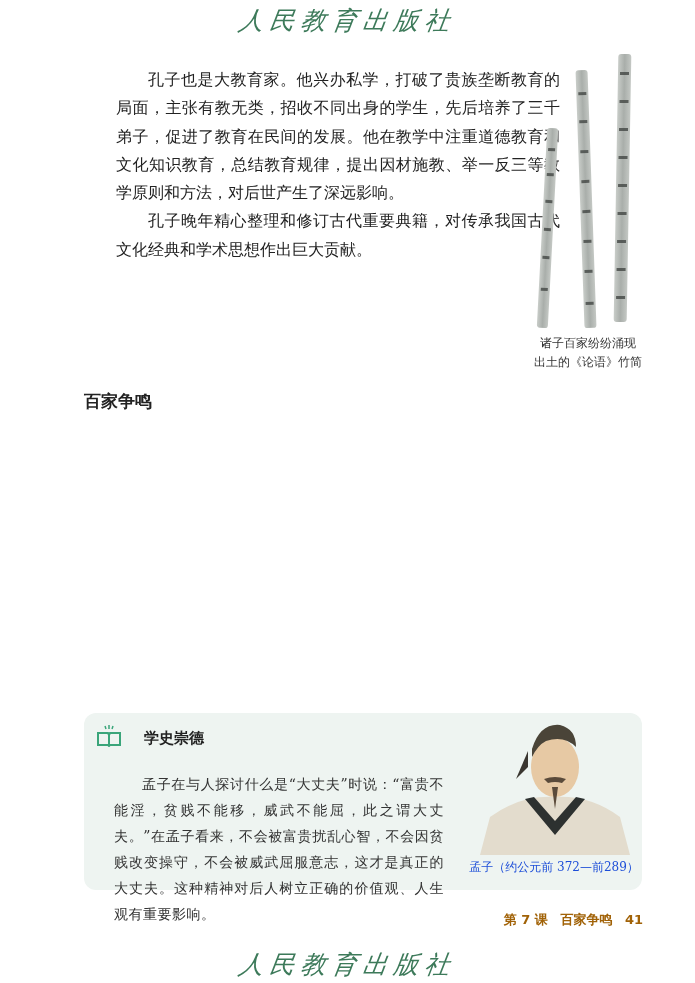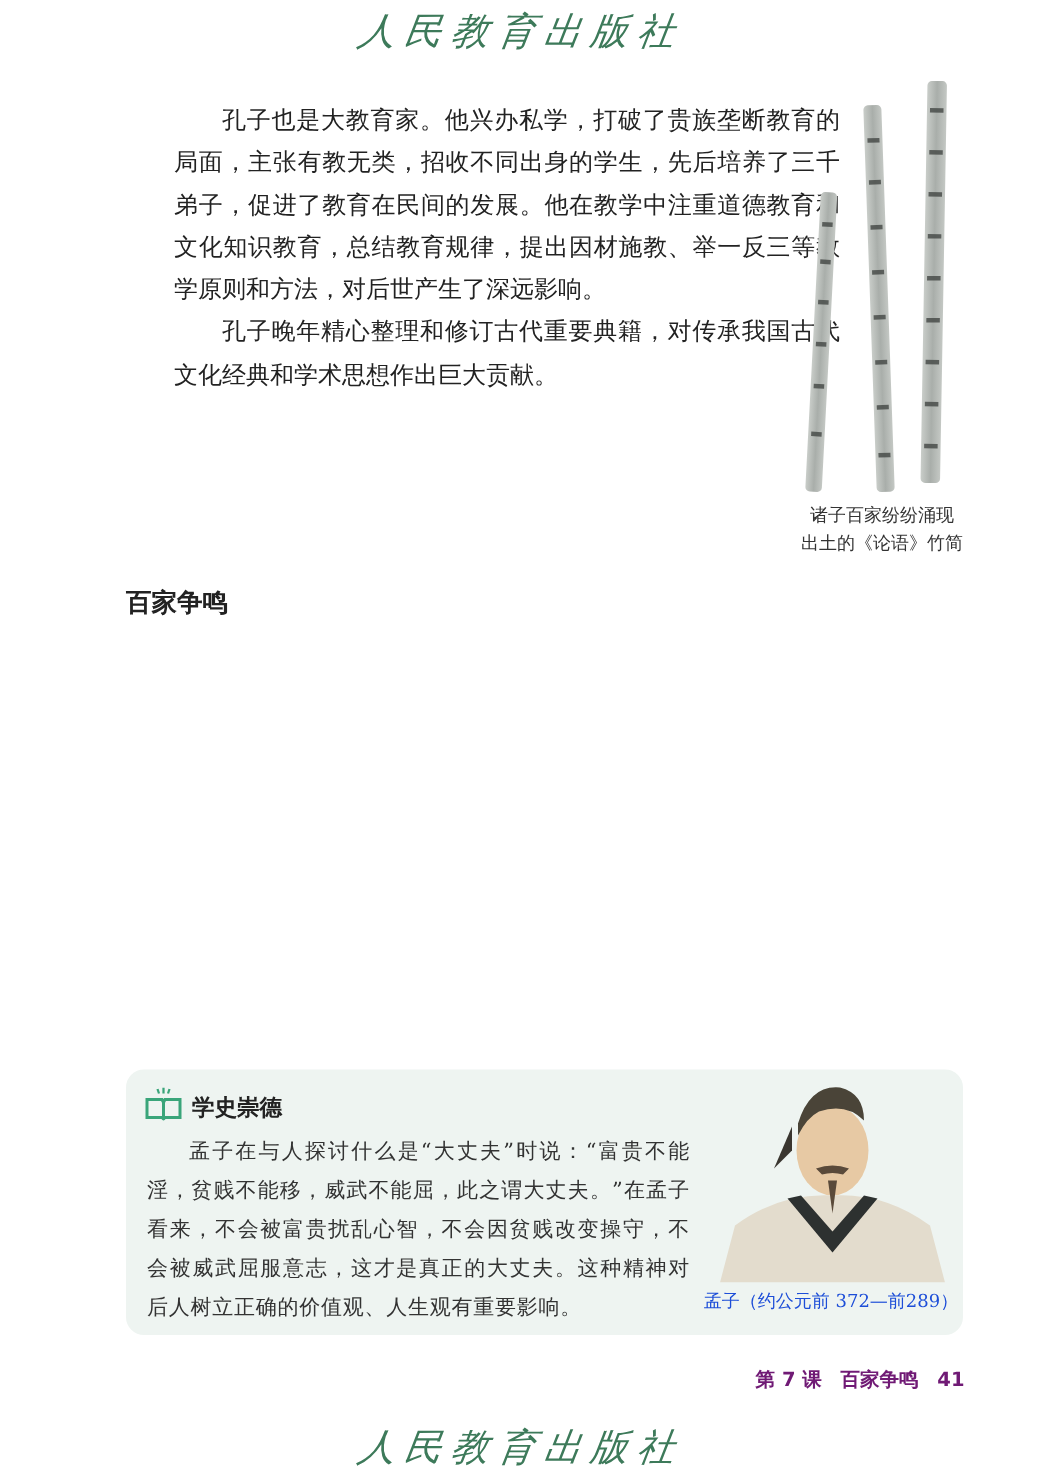--- a/index.html
+++ b/index.html
@@ -16,27 +16,27 @@
                      font-family:"DejaVu Sans","Liberation Sans",sans-serif; color:#222; }
   .section-text { position:absolute; left:84px; width:444px; top:428px; }
   .figure { position:absolute; left:528px; top:46px; width:120px; }
   .slips { position:relative; height:280px; }
   .slip { position:absolute; background:linear-gradient(90deg,#c9cdc9,#a9aeaa,#c4c8c4);
           border-radius:3px; }
   .slip .mark { position:absolute; left:2px; right:2px; height:3px; background:#3b3f3c; opacity:.75; }
   .caption { font-size:12px; line-height:19px; text-align:center; color:#333; margin-top:8px; }
   .sidebar-box { position:absolute; left:84px; top:713px; width:558px; height:177px;
                  background:#eef4f1; border-radius:12px; }
-  .box-head { position:absolute; left:12px; top:12px; display:flex; align-items:center; gap:6px; }
+  .box-head { position:absolute; left:12px; top:12px; display:flex; align-items:center; gap:22px; }
   .box-title { font-family:"DejaVu Sans","Liberation Sans",sans-serif; font-size:15px; font-weight:bold; color:#222; }
   .box-text { position:absolute; left:14px; top:42px; width:362px; }
-  .box-para { margin:0; font-size:14px; line-height:26px; text-indent:2em; text-align:justify; color:#333; letter-spacing:.5px; }
+  .box-para { margin:16px; font-size:14px; line-height:26px; text-indent:2em; text-align:justify; color:#333; letter-spacing:.5px; }
   .portrait { position:absolute; left:396px; top:4px; width:150px; height:138px; }
   .portrait-caption { position:absolute; left:380px; top:146px; width:180px; text-align:center; font-size:12px; color:#1d4ed8; }
-  .footer { position:absolute; right:52px; top:911px; font-size:13px; font-weight:bold; color:#701a75;
+  .footer { position:absolute; right:52px; top:911px; font-size:13px; font-weight:bold; color:#a16207;
             font-family:"DejaVu Sans","Liberation Sans",sans-serif; }
   .footer span { margin-left:8px; }
 </style>
 </head>
 <body>
 
 <div class="publisher top">人民教育出版社</div>
 
 <div class="main-text">
   <p class="para">孔子也是大教育家。他兴办私学，打破了贵族垄断教育的局面，主张有教无类，招收不同出身的学生，先后培养了三千弟子，促进了教育在民间的发展。他在教学中注重道德教育和文化知识教育，总结教育规律，提出因材施教、举一反三等教学原则和方法，对后世产生了深远影响。</p>

